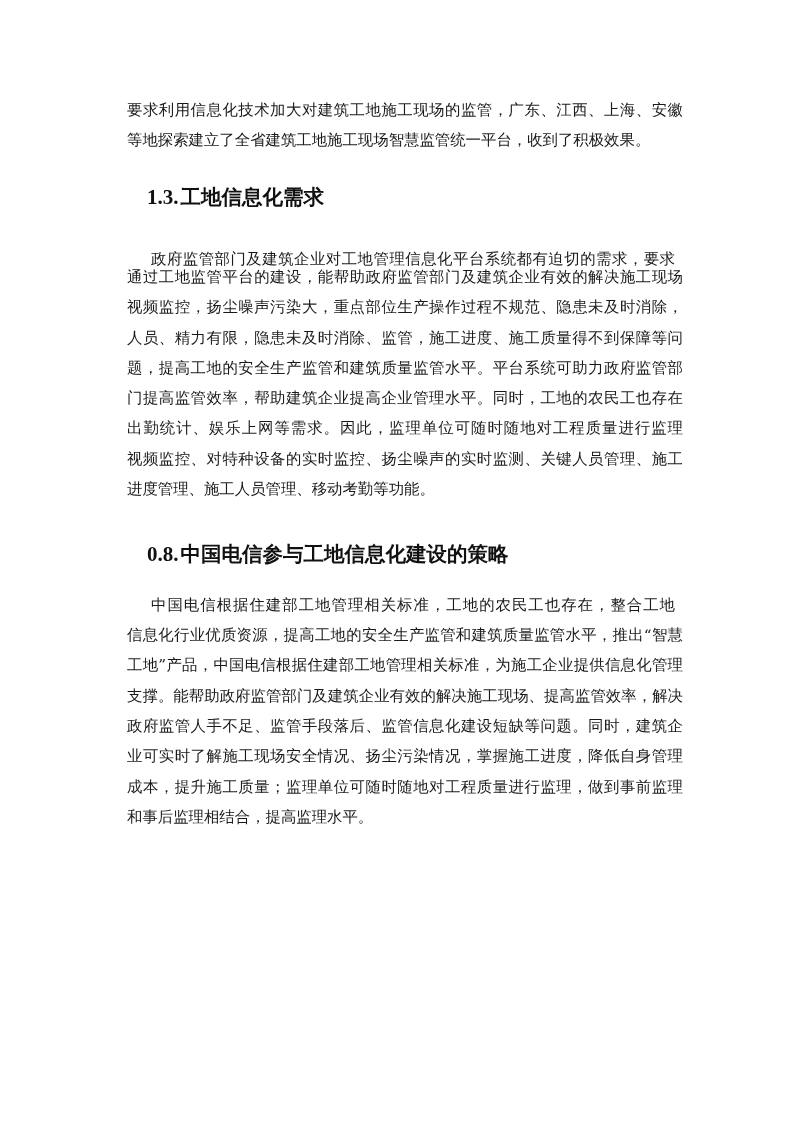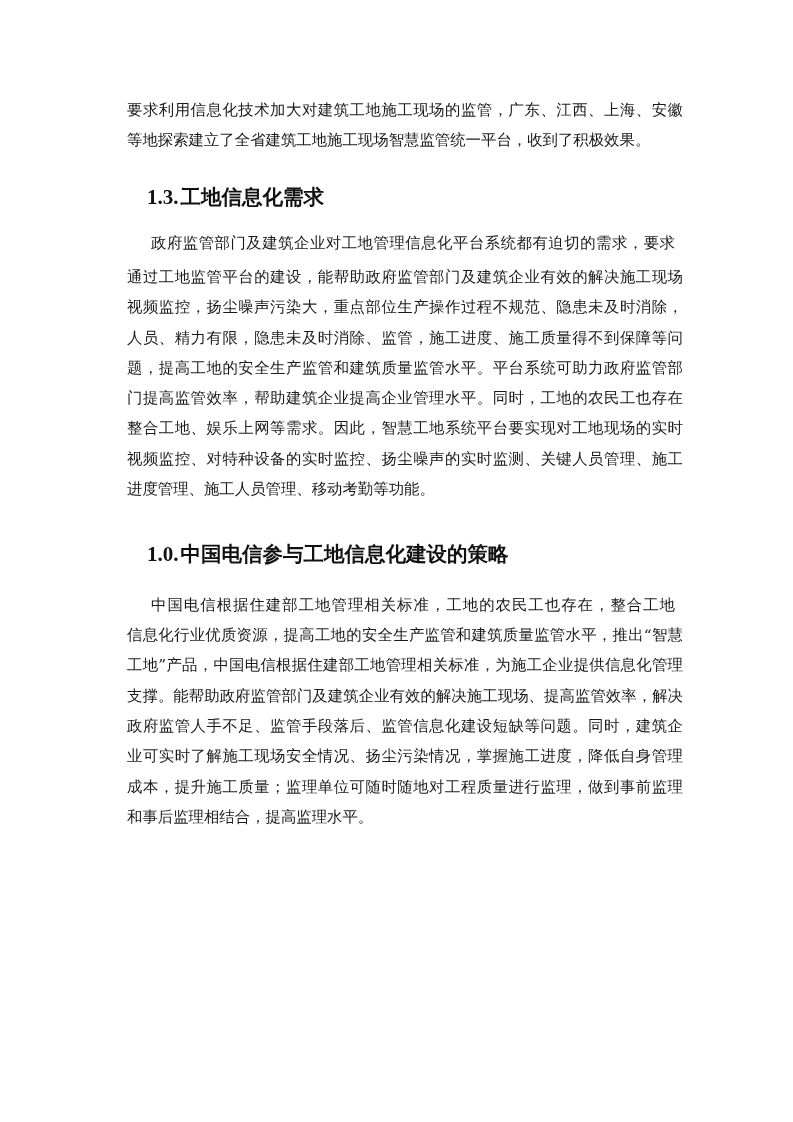--- a/index.html
+++ b/index.html
@@ -66,33 +66,33 @@
   <div>
     <div class="line" style="top:95px">要求利用信息化技术加大对建筑工地施工现场的监管，广东、江西、上海、安徽</div>
     <div class="line last" style="top:125px">等地探索建立了全省建筑工地施工现场智慧监管统一平台，收到了积极效果。</div>
   </div>
 
   <div class="heading" style="top:182px">
     <span class="num">1.3.</span><span>工地信息化需求</span>
   </div>
 
   <div>
-    <div class="line indent" style="top:228px">政府监管部门及建筑企业对工地管理信息化平台系统都有迫切的需求，要求</div>
+    <div class="line indent" style="top:244px">政府监管部门及建筑企业对工地管理信息化平台系统都有迫切的需求，要求</div>
     <div class="line" style="top:262px">通过工地监管平台的建设，能帮助政府监管部门及建筑企业有效的解决施工现场</div>
     <div class="line" style="top:292px">视频监控，扬尘噪声污染大，重点部位生产操作过程不规范、隐患未及时消除，</div>
     <div class="line" style="top:323px">人员、精力有限，隐患未及时消除、监管，施工进度、施工质量得不到保障等问</div>
     <div class="line" style="top:353px">题，提高工地的安全生产监管和建筑质量监管水平。平台系统可助力政府监管部</div>
     <div class="line" style="top:383px">门提高监管效率，帮助建筑企业提高企业管理水平。同时，工地的农民工也存在</div>
-    <div class="line" style="top:413px">整合工地、娱乐上网等需求。因此，智慧工地系统平台要实现对工地现场的实时</div>
+    <div class="line" style="top:413px">出勤统计、娱乐上网等需求。因此，监理单位可随时随地对工程质量进行监理</div>
     <div class="line" style="top:444px">视频监控、对特种设备的实时监控、扬尘噪声的实时监测、关键人员管理、施工</div>
     <div class="line last" style="top:474px">进度管理、施工人员管理、移动考勤等功能。</div>
   </div>
 
   <div class="heading" style="top:539px">
-    <span class="num">1.0.</span><span>中国电信参与工地信息化建设的策略</span>
+    <span class="num">0.8.</span><span>中国电信参与工地信息化建设的策略</span>
   </div>
 
   <div>
     <div class="line indent" style="top:590px">中国电信根据住建部工地管理相关标准，工地的农民工也存在，整合工地</div>
     <div class="line" style="top:620px">信息化行业优质资源，提高工地的安全生产监管和建筑质量监管水平，推出“智慧</div>
     <div class="line" style="top:650px">工地”产品，中国电信根据住建部工地管理相关标准，为施工企业提供信息化管理</div>
     <div class="line" style="top:681px">支撑。能帮助政府监管部门及建筑企业有效的解决施工现场、提高监管效率，解决</div>
     <div class="line" style="top:711px">政府监管人手不足、监管手段落后、监管信息化建设短缺等问题。同时，建筑企</div>
     <div class="line" style="top:741px">业可实时了解施工现场安全情况、扬尘污染情况，掌握施工进度，降低自身管理</div>
     <div class="line" style="top:772px">成本，提升施工质量；监理单位可随时随地对工程质量进行监理，做到事前监理</div>

